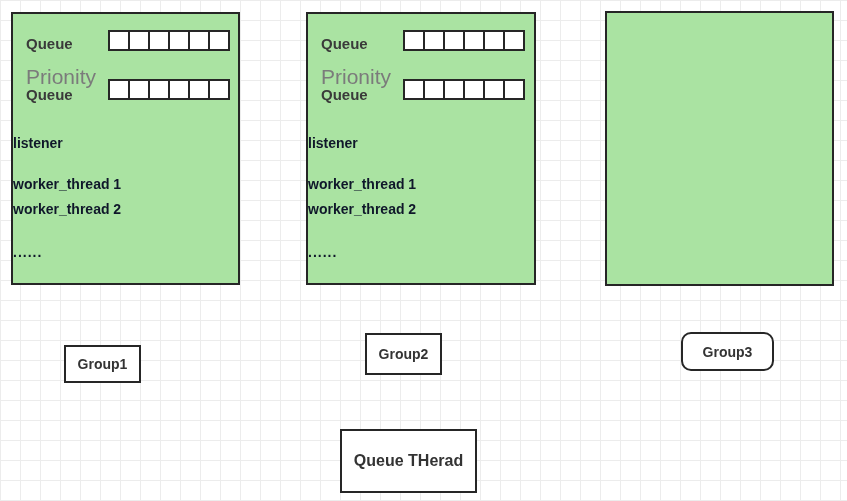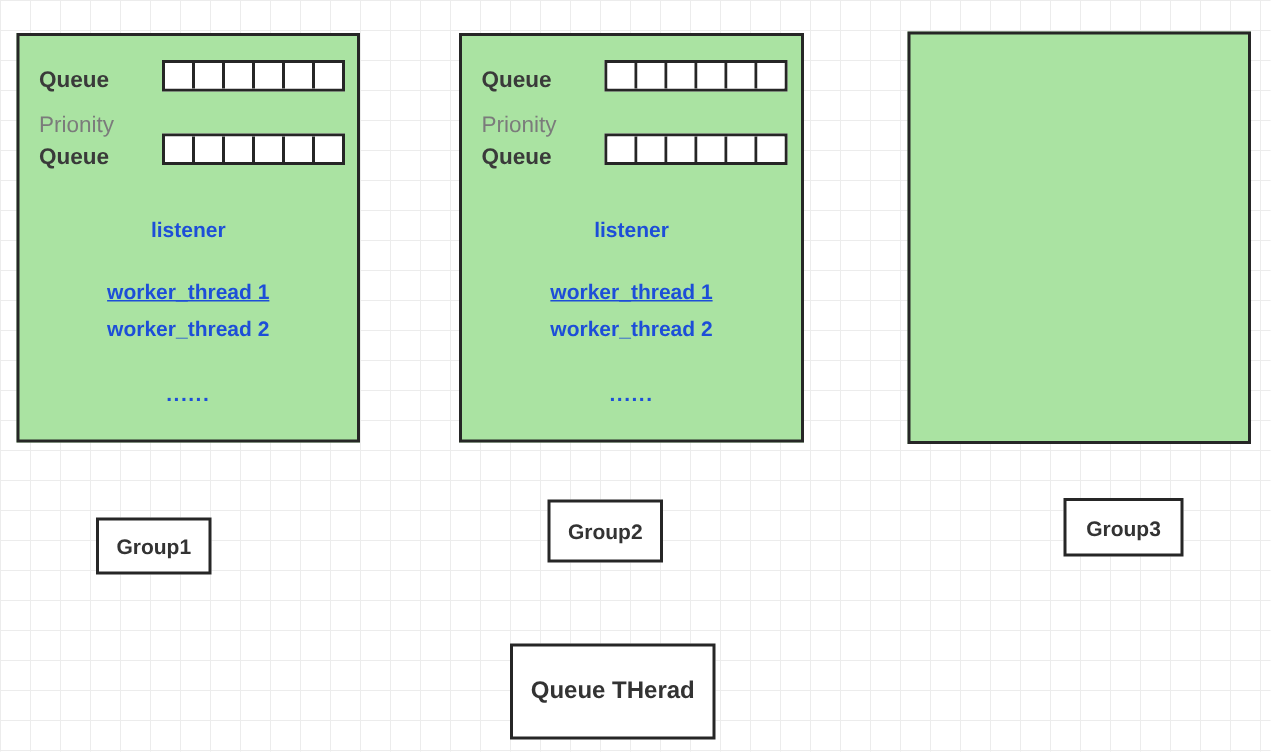--- a/index.html
+++ b/index.html
@@ -15,29 +15,28 @@
       linear-gradient(#ececec 1px, transparent 1px),
       linear-gradient(90deg, #ececec 1px, transparent 1px);
     background-size: 20px 20px;
   }
 
   .panel {
     position: absolute;
     background: #aae3a2;
     border: 2px solid #262626;
     box-sizing: border-box;
-    margin-top: 10px;
   }
   .panel-1 { left: 11px;  top: 12px; width: 229px; height: 273px; }
   .panel-2 { left: 306px; top: 12px; width: 230px; height: 273px; }
   .panel-3 { left: 605px; top: 11px; width: 229px; height: 275px; }
 
   .lbl { position: absolute; white-space: nowrap; }
   .lbl-bold { font-weight: bold; font-size: 15px; color: #3a3a3a; }
-  .lbl-gray { font-weight: normal; font-size: 15px; color: #7b7b7b; }
+  .lbl-gray { font-weight: normal; font-size: 21px; color: #7b7b7b; }
 
   .queue-label      { left: 13px; top: 21px; }
   .prio-label-top   { left: 13px; top: 51px; }
   .prio-label-bot   { left: 13px; top: 72px; }
 
   .cells {
     position: absolute;
     left: 95px;
     width: 122px;
     height: 21px;
@@ -47,46 +46,46 @@
     box-sizing: border-box;
   }
   .cells-row1 { top: 16px; }
   .cells-row2 { top: 65px; }
   .qcell { flex: 1; border-right: 2px solid #262626; background: #ffffff; }
   .qcell:last-child { border-right: none; }
 
   .center-lbl {
     position: absolute;
     left: 0; right: 0;
-    text-align: center;
+    text-align: left;
     font-weight: bold;
     font-size: 14px;
-    color: #1d4ed8;
+    color: #0f172a;
     white-space: nowrap;
   }
   .listener-lbl { top: 121px; }
-  .worker-1     { top: 162px; text-decoration: underline; }
+  .worker-1     { top: 162px; }
   .worker-2     { top: 187px; }
   .dots-lbl     { top: 230px; letter-spacing: 1px; }
 
   .caption {
     position: absolute;
     background: #ffffff;
     border: 2px solid #262626;
     box-sizing: border-box;
     display: flex;
     align-items: center;
     justify-content: center;
     font-weight: bold;
     font-size: 14px;
     color: #333333;
   }
   .caption-1 { left: 64px;  top: 333px; width: 77px; height: 38px; margin-top: 12px; }
   .caption-2 { left: 365px; top: 333px; width: 77px; height: 42px; }
-  .caption-3 { left: 709px; top: 332px; width: 80px; height: 39px; }
+  .caption-3 { left: 681px; top: 332px; width: 93px; height: 39px; border-radius: 10px; }
 
   .timer-box {
     position: absolute;
     left: 340px; top: 429px;
     width: 137px; height: 64px;
     background: #ffffff;
     border: 2px solid #262626;
     box-sizing: border-box;
     display: flex;
     align-items: center;

